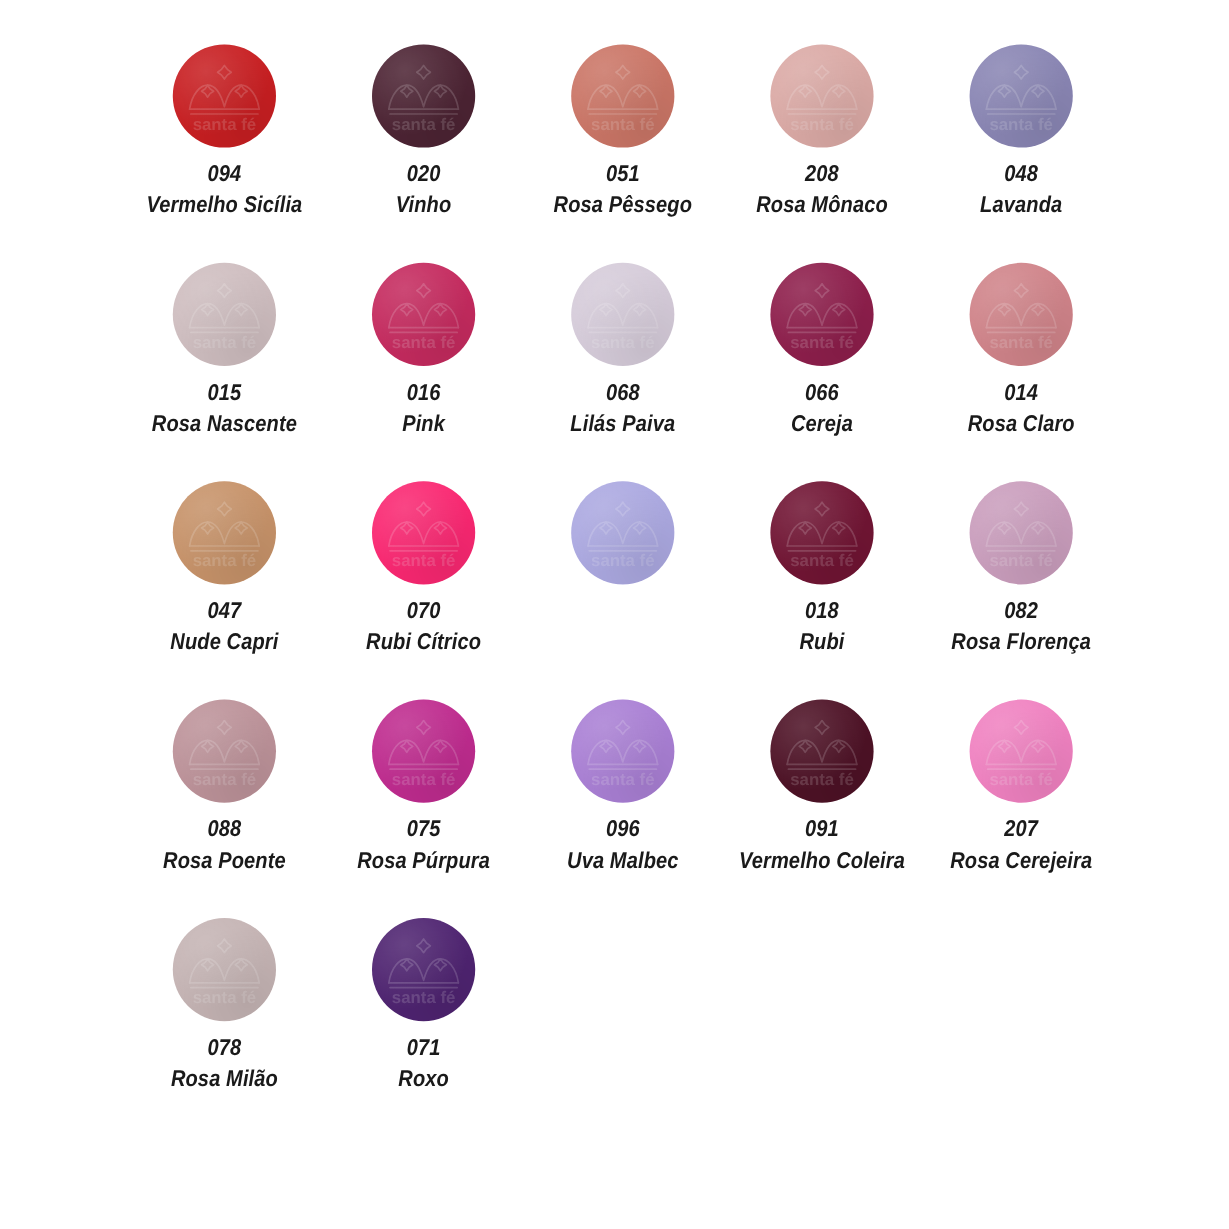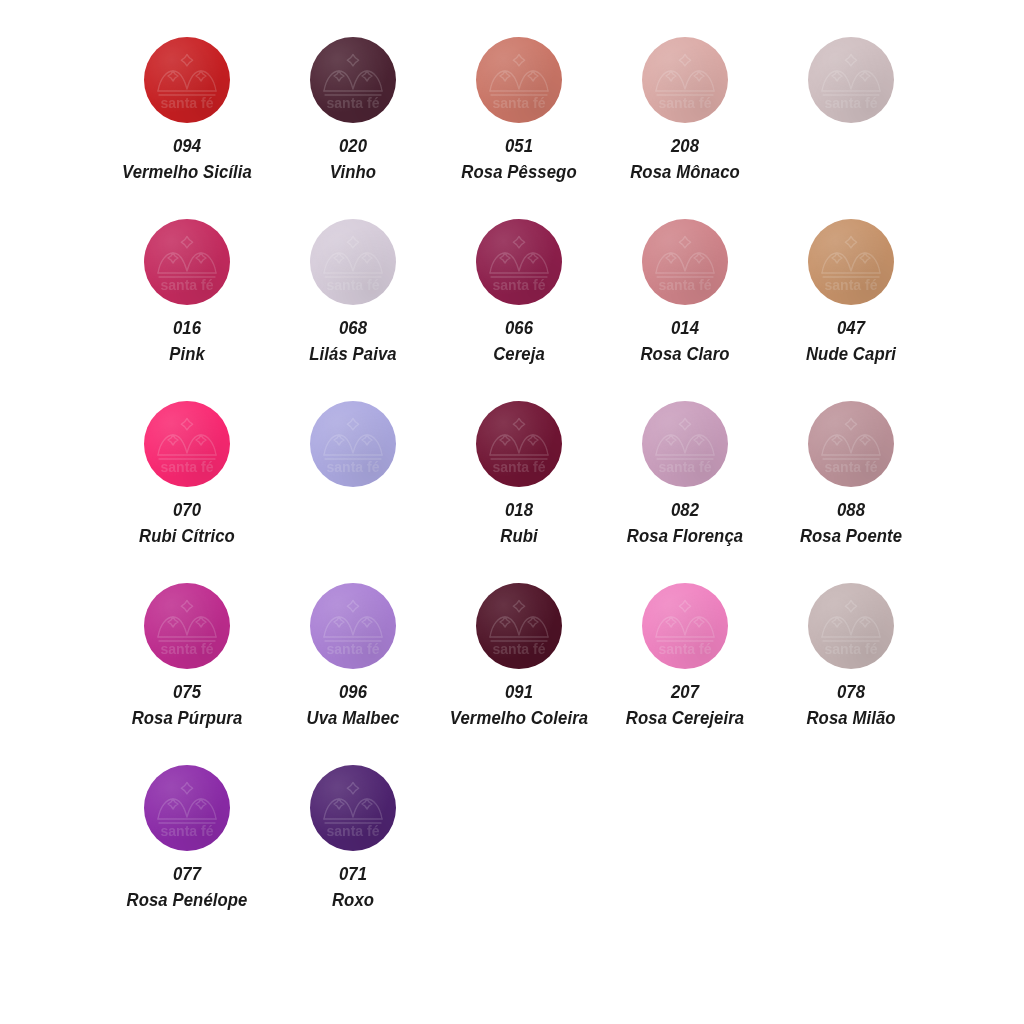--- a/index.html
+++ b/index.html
@@ -187,34 +187,59 @@
               <text x="43" y="71" font-family="Liberation Sans, DejaVu Sans, sans-serif" font-size="14" font-weight="bold" fill="#ffffff" text-anchor="middle" opacity="0.95">santa fé</text>
             </svg>
           </div>
         </div>
         <div class="swatch-meta">
           <div class="swatch-code">208</div>
           <div class="swatch-name">Rosa Mônaco</div>
         </div>
       </div>
       <div class="swatch-cell">
+        <div class="swatch-disc" style="background-color: rgb(138, 134, 180);">
+          <div class="disc-watermark">
+            <svg viewBox="0 0 86 86" xmlns="http://www.w3.org/2000/svg">
+              <g fill="none" stroke="#ffffff" stroke-width="1.4" stroke-linejoin="round" stroke-linecap="round">
+                <path d="M43 17.5 l2.4 3.3 3.3 2.4 -3.3 2.4 -2.4 3.3 -2.4 -3.3 -3.3 -2.4 3.3 -2.4 z"></path>
+                <path d="M14 54 C16 41 23 34 29 34 C35 34 40 41 43 52 C46 41 51 34 57 34 C63 34 70 41 72 54"></path>
+                <path d="M29 34 l2 3 3 2 -3 2 -2 3 -2 -3 -3 -2 3 -2 z"></path>
+                <path d="M57 34 l2 3 3 2 -3 2 -2 3 -2 -3 -3 -2 3 -2 z"></path>
+                <path d="M14 54 h58"></path>
+                <path d="M15 58 h56"></path>
+              </g>
+              <text x="43" y="71" font-family="Liberation Sans, DejaVu Sans, sans-serif" font-size="14" font-weight="bold" fill="#ffffff" text-anchor="middle" opacity="0.95">santa fé</text>
+            </svg>
+          </div>
+        </div>
+        <div class="swatch-meta">
+          <div class="swatch-code">048</div>
+          <div class="swatch-name">Lavanda</div>
+        </div>
+      </div>
+      <div class="swatch-cell">
         <div class="swatch-disc" style="background-color: rgb(207, 190, 192);">
           <div class="disc-watermark">
             <svg viewBox="0 0 86 86" xmlns="http://www.w3.org/2000/svg">
               <g fill="none" stroke="#ffffff" stroke-width="1.4" stroke-linejoin="round" stroke-linecap="round">
                 <path d="M43 17.5 l2.4 3.3 3.3 2.4 -3.3 2.4 -2.4 3.3 -2.4 -3.3 -3.3 -2.4 3.3 -2.4 z"></path>
                 <path d="M14 54 C16 41 23 34 29 34 C35 34 40 41 43 52 C46 41 51 34 57 34 C63 34 70 41 72 54"></path>
                 <path d="M29 34 l2 3 3 2 -3 2 -2 3 -2 -3 -3 -2 3 -2 z"></path>
                 <path d="M57 34 l2 3 3 2 -3 2 -2 3 -2 -3 -3 -2 3 -2 z"></path>
                 <path d="M14 54 h58"></path>
                 <path d="M15 58 h56"></path>
               </g>
               <text x="43" y="71" font-family="Liberation Sans, DejaVu Sans, sans-serif" font-size="14" font-weight="bold" fill="#ffffff" text-anchor="middle" opacity="0.95">santa fé</text>
             </svg>
           </div>
+        </div>
+        <div class="swatch-meta">
+          <div class="swatch-code">015</div>
+          <div class="swatch-name">Rosa Nascente</div>
         </div>
       </div>
       <div class="swatch-cell">
         <div class="swatch-disc" style="background-color: rgb(197, 43, 95);">
           <div class="disc-watermark">
             <svg viewBox="0 0 86 86" xmlns="http://www.w3.org/2000/svg">
               <g fill="none" stroke="#ffffff" stroke-width="1.4" stroke-linejoin="round" stroke-linecap="round">
                 <path d="M43 17.5 l2.4 3.3 3.3 2.4 -3.3 2.4 -2.4 3.3 -2.4 -3.3 -3.3 -2.4 3.3 -2.4 z"></path>
                 <path d="M14 54 C16 41 23 34 29 34 C35 34 40 41 43 52 C46 41 51 34 57 34 C63 34 70 41 72 54"></path>
                 <path d="M29 34 l2 3 3 2 -3 2 -2 3 -2 -3 -3 -2 3 -2 z"></path>
@@ -515,41 +540,20 @@
               <text x="43" y="71" font-family="Liberation Sans, DejaVu Sans, sans-serif" font-size="14" font-weight="bold" fill="#ffffff" text-anchor="middle" opacity="0.95">santa fé</text>
             </svg>
           </div>
         </div>
         <div class="swatch-meta">
           <div class="swatch-code">078</div>
           <div class="swatch-name">Rosa Milão</div>
         </div>
       </div>
       <div class="swatch-cell">
-        <div class="swatch-disc" style="background-color: rgb(140, 43, 169);">
-          <div class="disc-watermark">
-            <svg viewBox="0 0 86 86" xmlns="http://www.w3.org/2000/svg">
-              <g fill="none" stroke="#ffffff" stroke-width="1.4" stroke-linejoin="round" stroke-linecap="round">
-                <path d="M43 17.5 l2.4 3.3 3.3 2.4 -3.3 2.4 -2.4 3.3 -2.4 -3.3 -3.3 -2.4 3.3 -2.4 z"></path>
-                <path d="M14 54 C16 41 23 34 29 34 C35 34 40 41 43 52 C46 41 51 34 57 34 C63 34 70 41 72 54"></path>
-                <path d="M29 34 l2 3 3 2 -3 2 -2 3 -2 -3 -3 -2 3 -2 z"></path>
-                <path d="M57 34 l2 3 3 2 -3 2 -2 3 -2 -3 -3 -2 3 -2 z"></path>
-                <path d="M14 54 h58"></path>
-                <path d="M15 58 h56"></path>
-              </g>
-              <text x="43" y="71" font-family="Liberation Sans, DejaVu Sans, sans-serif" font-size="14" font-weight="bold" fill="#ffffff" text-anchor="middle" opacity="0.95">santa fé</text>
-            </svg>
-          </div>
-        </div>
-        <div class="swatch-meta">
-          <div class="swatch-code">077</div>
-          <div class="swatch-name">Rosa Penélope</div>
-        </div>
-      </div>
-      <div class="swatch-cell">
         <div class="swatch-disc" style="background-color: rgb(79, 36, 113);">
           <div class="disc-watermark">
             <svg viewBox="0 0 86 86" xmlns="http://www.w3.org/2000/svg">
               <g fill="none" stroke="#ffffff" stroke-width="1.4" stroke-linejoin="round" stroke-linecap="round">
                 <path d="M43 17.5 l2.4 3.3 3.3 2.4 -3.3 2.4 -2.4 3.3 -2.4 -3.3 -3.3 -2.4 3.3 -2.4 z"></path>
                 <path d="M14 54 C16 41 23 34 29 34 C35 34 40 41 43 52 C46 41 51 34 57 34 C63 34 70 41 72 54"></path>
                 <path d="M29 34 l2 3 3 2 -3 2 -2 3 -2 -3 -3 -2 3 -2 z"></path>
                 <path d="M57 34 l2 3 3 2 -3 2 -2 3 -2 -3 -3 -2 3 -2 z"></path>
                 <path d="M14 54 h58"></path>
                 <path d="M15 58 h56"></path>

